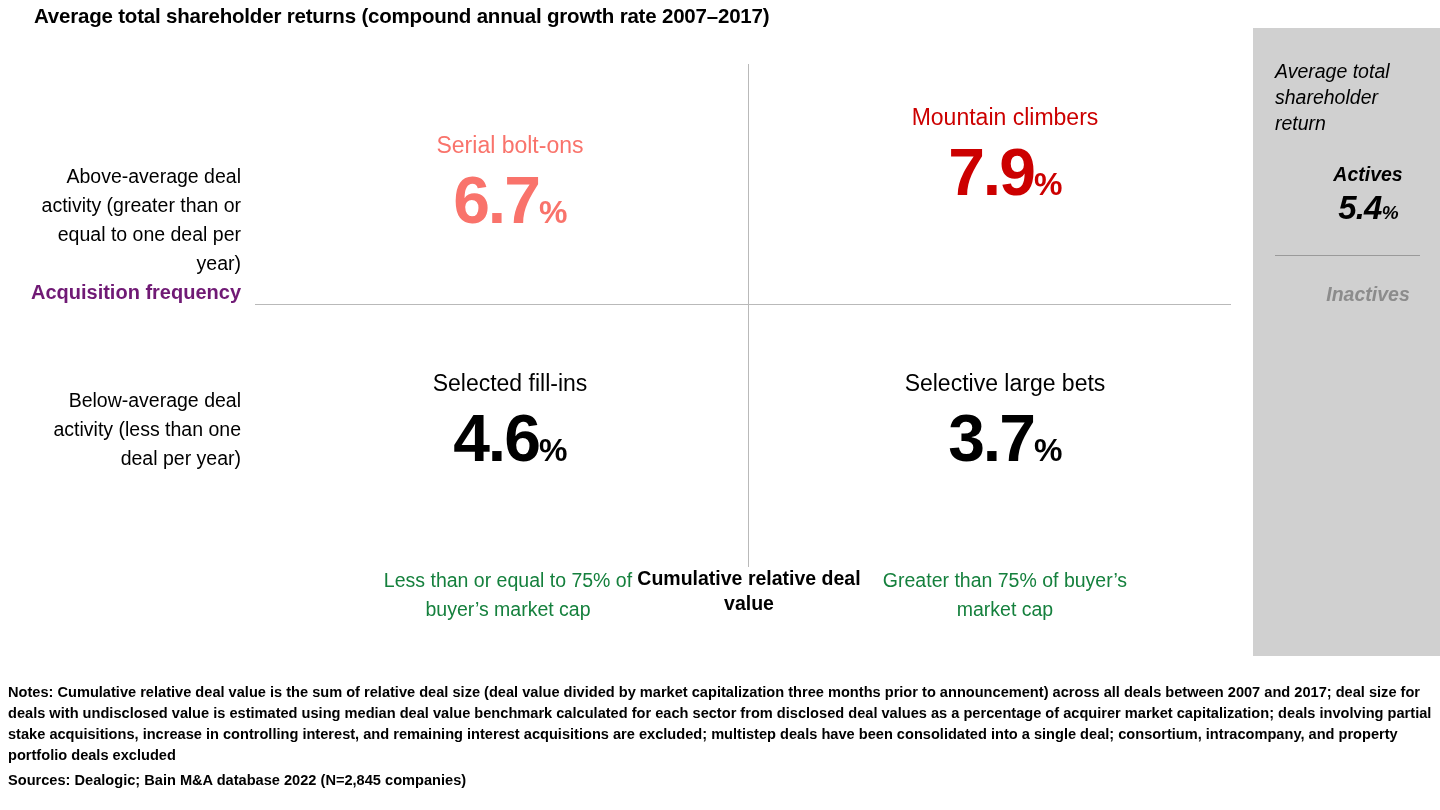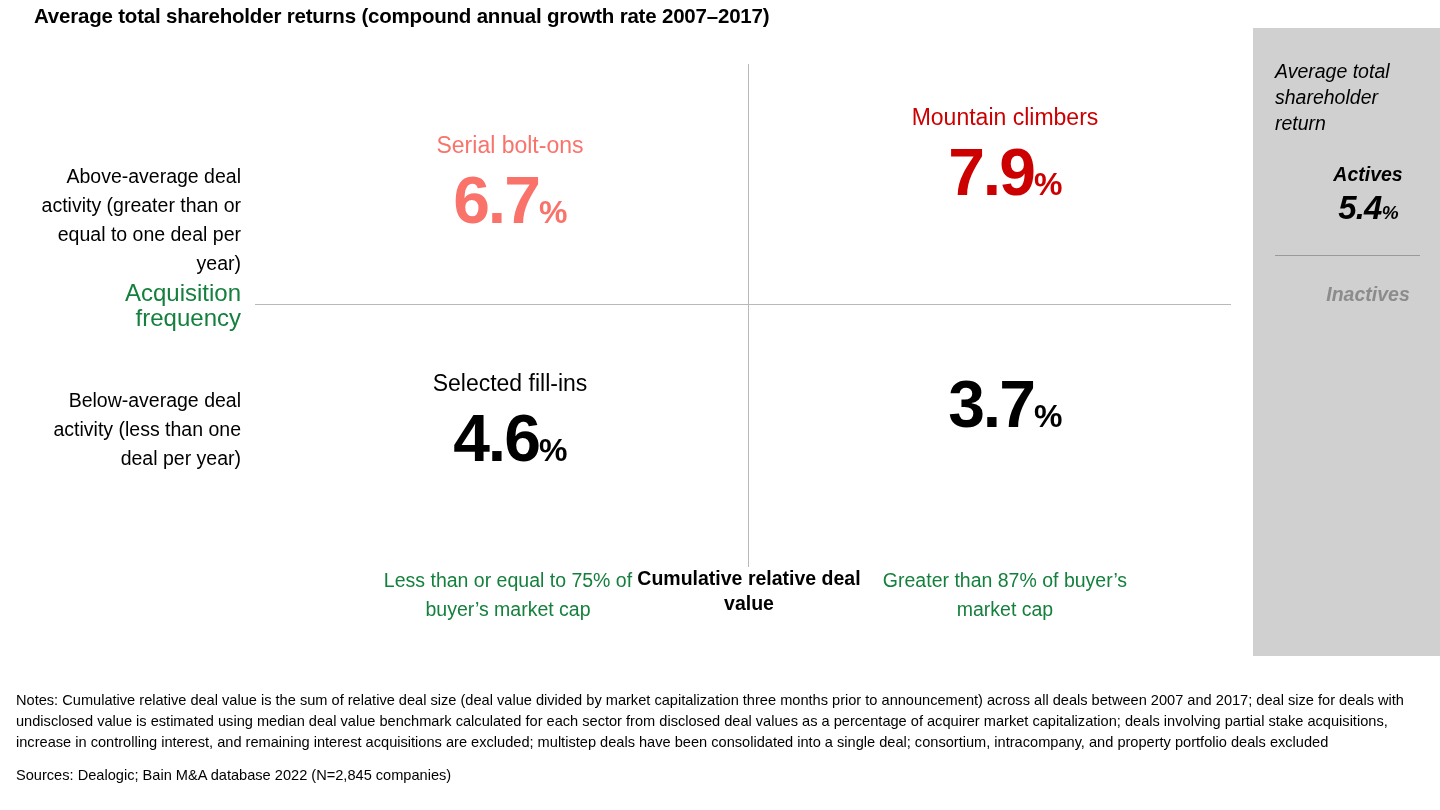--- a/index.html
+++ b/index.html
@@ -69,24 +69,24 @@
   }
   .row-label.top { left: 26px; top: 68px; margin-top: 46px; }
   .row-label.bottom { left: 26px; top: 338px; }
 
   .axis-y-title {
     position: absolute;
     left: 26px;
     top: 232px;
     width: 215px;
     text-align: right;
-    font-size: 24px;
+    font-size: 20px;
     line-height: 25px;
-    font-weight: normal;
-    color: #15803d;
+    font-weight: bold;
+    color: #701a75;
   }
 
   
   .cell {
     position: absolute;
     width: 400px;
     text-align: center;
   }
   .cell.q1 { left: 310px; top: 82px; }   
   .cell.q2 { left: 805px; top: 54px; }   
@@ -184,21 +184,21 @@
   
   .notes {
     position: absolute;
     left: 4px;
     top: 678px;
     width: 1432px;
     font-size: 14.6px;
     line-height: 21px;
     color: #000;
   }
-  .notes p { margin: 12px; }
+  .notes p { margin: 4px; font-weight: bold; }
 </style>
 </head>
 <body>
 
 <div class="page">
 
   <div class="title">Average total shareholder returns (compound annual growth rate 2007–2017)</div>
 
   <div class="matrix">
 
@@ -218,26 +218,27 @@
       <div class="cell-label c-red">Mountain climbers</div>
       <div class="cell-value c-red"><span>7.9</span><span class="pct">%</span></div>
     </div>
 
     <div class="cell q3">
       <div class="cell-label c-black">Selected fill-ins</div>
       <div class="cell-value c-black"><span>4.6</span><span class="pct">%</span></div>
     </div>
 
     <div class="cell q4">
+      <div class="cell-label c-black">Selective large bets</div>
       <div class="cell-value c-black"><span>3.7</span><span class="pct">%</span></div>
     </div>
 
     <div class="col-label left">Less than or equal to 75% of buyer’s market cap</div>
     <div class="axis-x-title">Cumulative relative deal value</div>
-    <div class="col-label right">Greater than 87% of buyer’s market cap</div>
+    <div class="col-label right">Greater than 75% of buyer’s market cap</div>
 
   </div>
 
   <div class="side-panel">
     <div class="side-title">Average total shareholder return</div>
 
     <div class="side-block">
       <div class="side-name">Actives</div>
       <div class="side-value"><span>5.4</span><span class="pct">%</span></div>
     </div>

